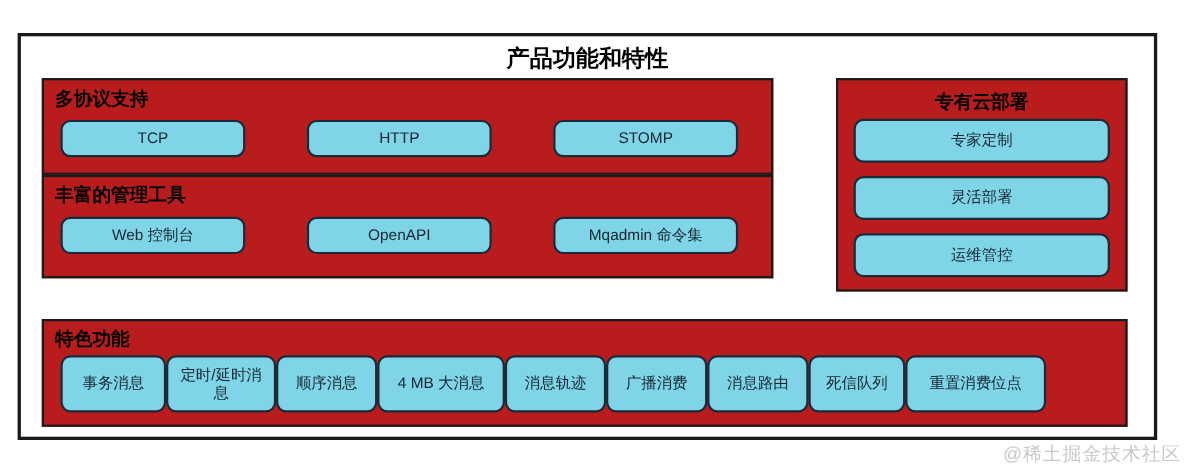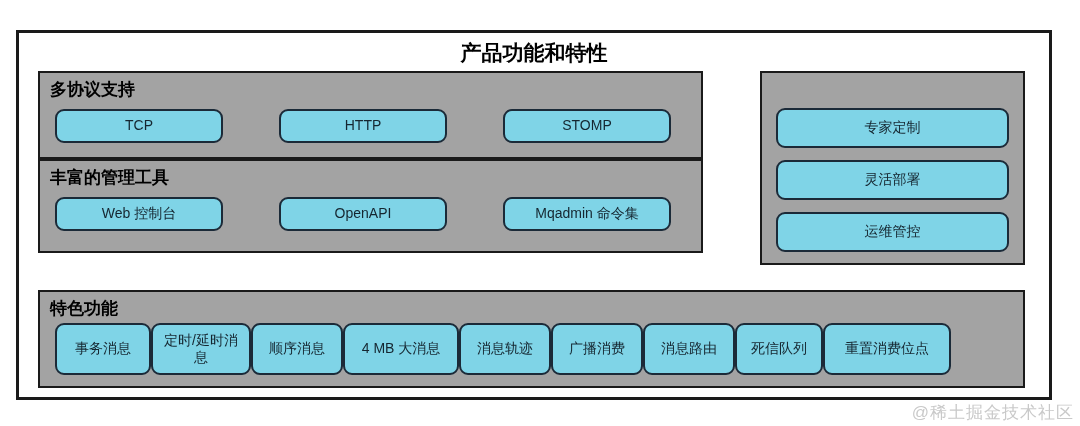--- a/index.html
+++ b/index.html
@@ -18,21 +18,21 @@
   }
   .outer{
     position:absolute;left:16px;top:30px;width:1036px;height:370px;
     border:3px solid var(--box-border);background:#fff;
   }
   .diagram-title{
     position:absolute;left:0;top:6px;width:100%;
     text-align:center;font-size:21px;font-weight:bold;color:#000;
   }
   .section{
-    position:absolute;border:2px solid var(--box-border);background:#a3a3a3;
+    position:absolute;border:2px solid var(--box-border);background:#b91c1c;
   }
   .section-label{
     position:absolute;left:10px;top:5px;
     font-size:17px;font-weight:bold;color:#000;white-space:nowrap;
   }
   .section-label-center{
     position:absolute;left:0;top:8px;width:100%;text-align:center;
     font-size:17px;font-weight:bold;color:#000;
   }
   .node{
@@ -97,20 +97,21 @@
   <div class="section sec-tools">
     <div class="section-label">丰富的管理工具</div>
     <div class="row3">
       <div class="node">Web 控制台</div>
       <div class="node">OpenAPI</div>
       <div class="node">Mqadmin 命令集</div>
     </div>
   </div>
 
   <div class="section sec-cloud">
+    <div class="section-label-center">专有云部署</div>
     <div class="col3">
       <div class="node">专家定制</div>
       <div class="node">灵活部署</div>
       <div class="node">运维管控</div>
     </div>
   </div>
 
   <div class="section sec-features">
     <div class="section-label">特色功能</div>
     <div class="feat-row">

